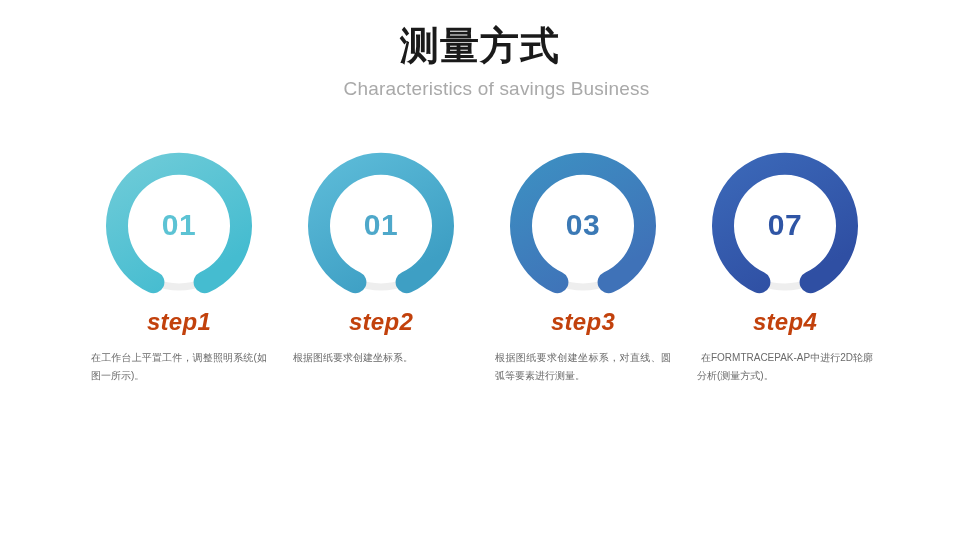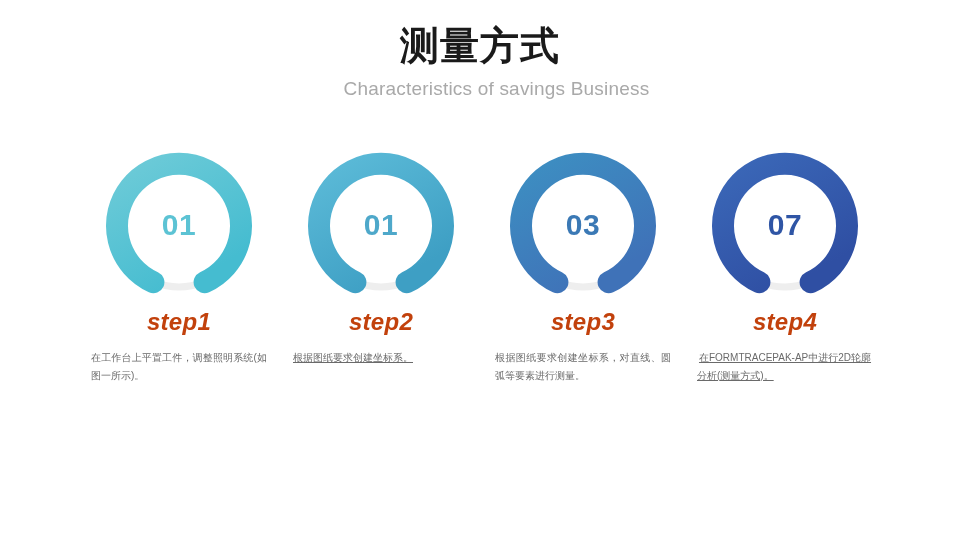--- a/index.html
+++ b/index.html
@@ -94,22 +94,21 @@
     margin-top: 13px;
     width: 176px;
     font-size: 10px;
     line-height: 1.75;
     color: #6a6a6a;
     text-align: justify;
     text-align-last: left;
     word-break: break-all;
   }
   .step-desc.single {
-    text-align: center;
-    text-decoration: underline;
+    text-align: right;
   }
 </style>
 </head>
 <body>
 
 <div class="header">
   <h1 class="main-title">测量方式</h1>
   <p class="sub-title">Characteristics of savings Business</p>
 </div>
 

